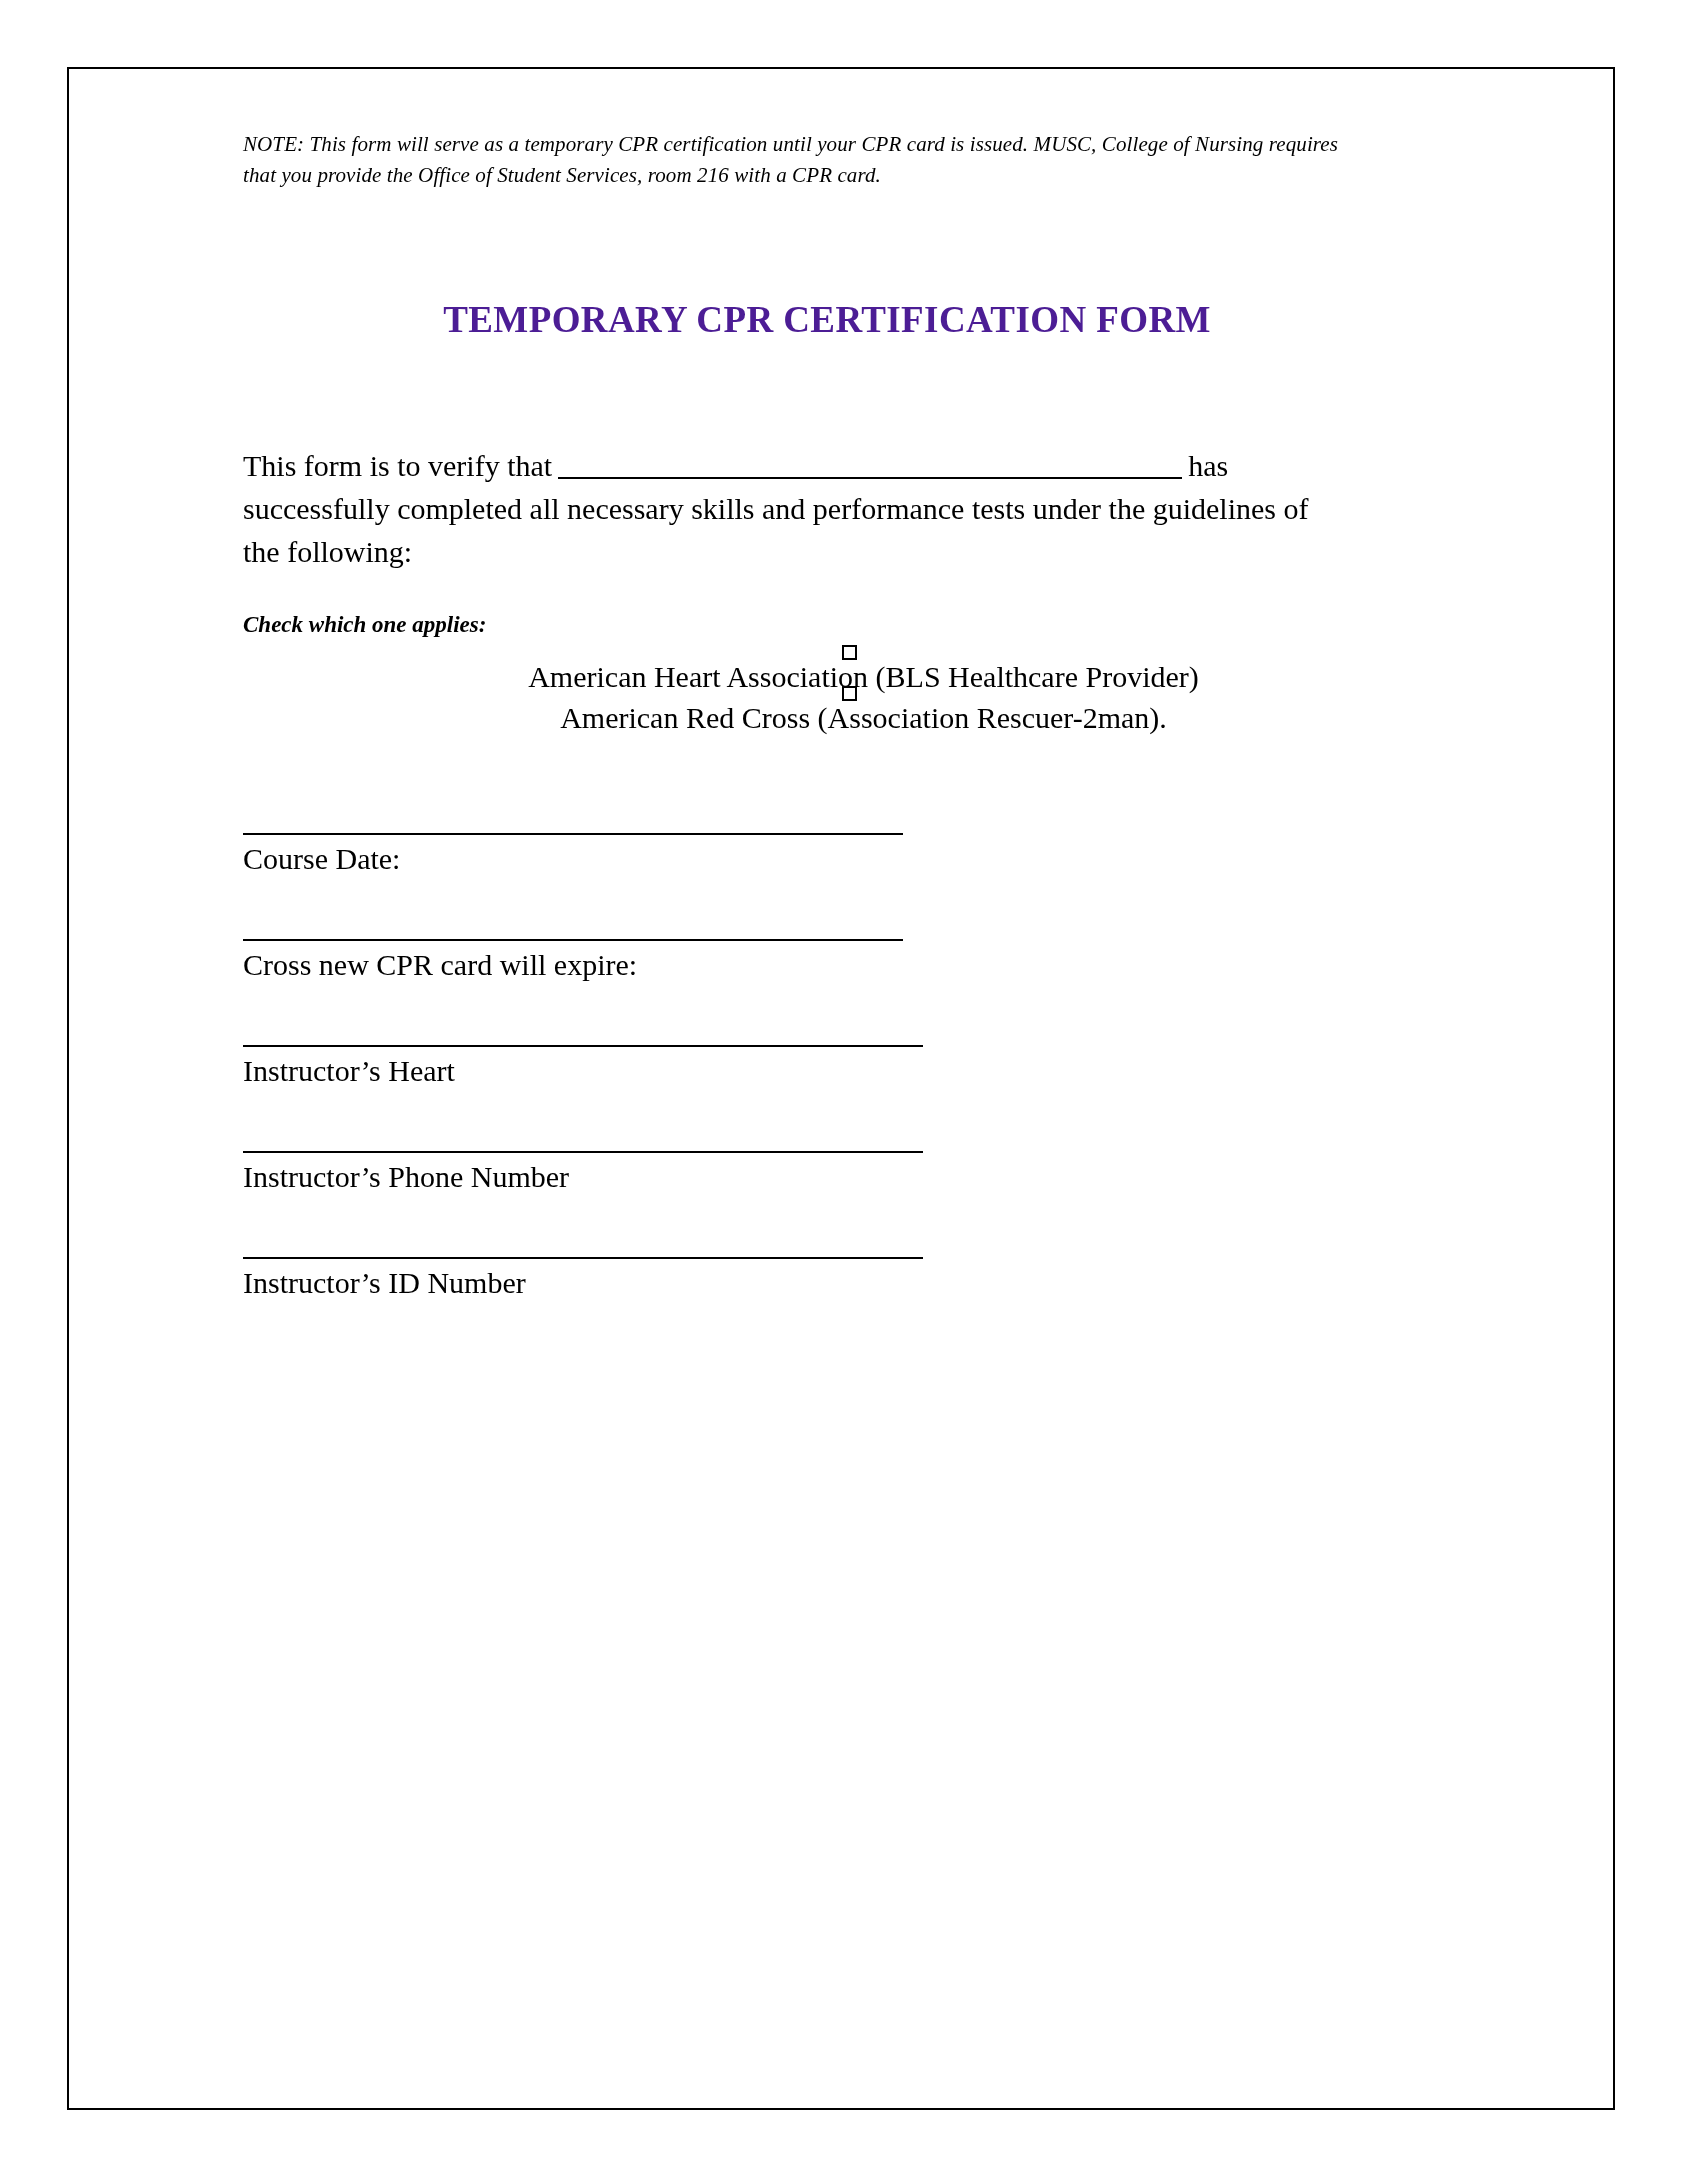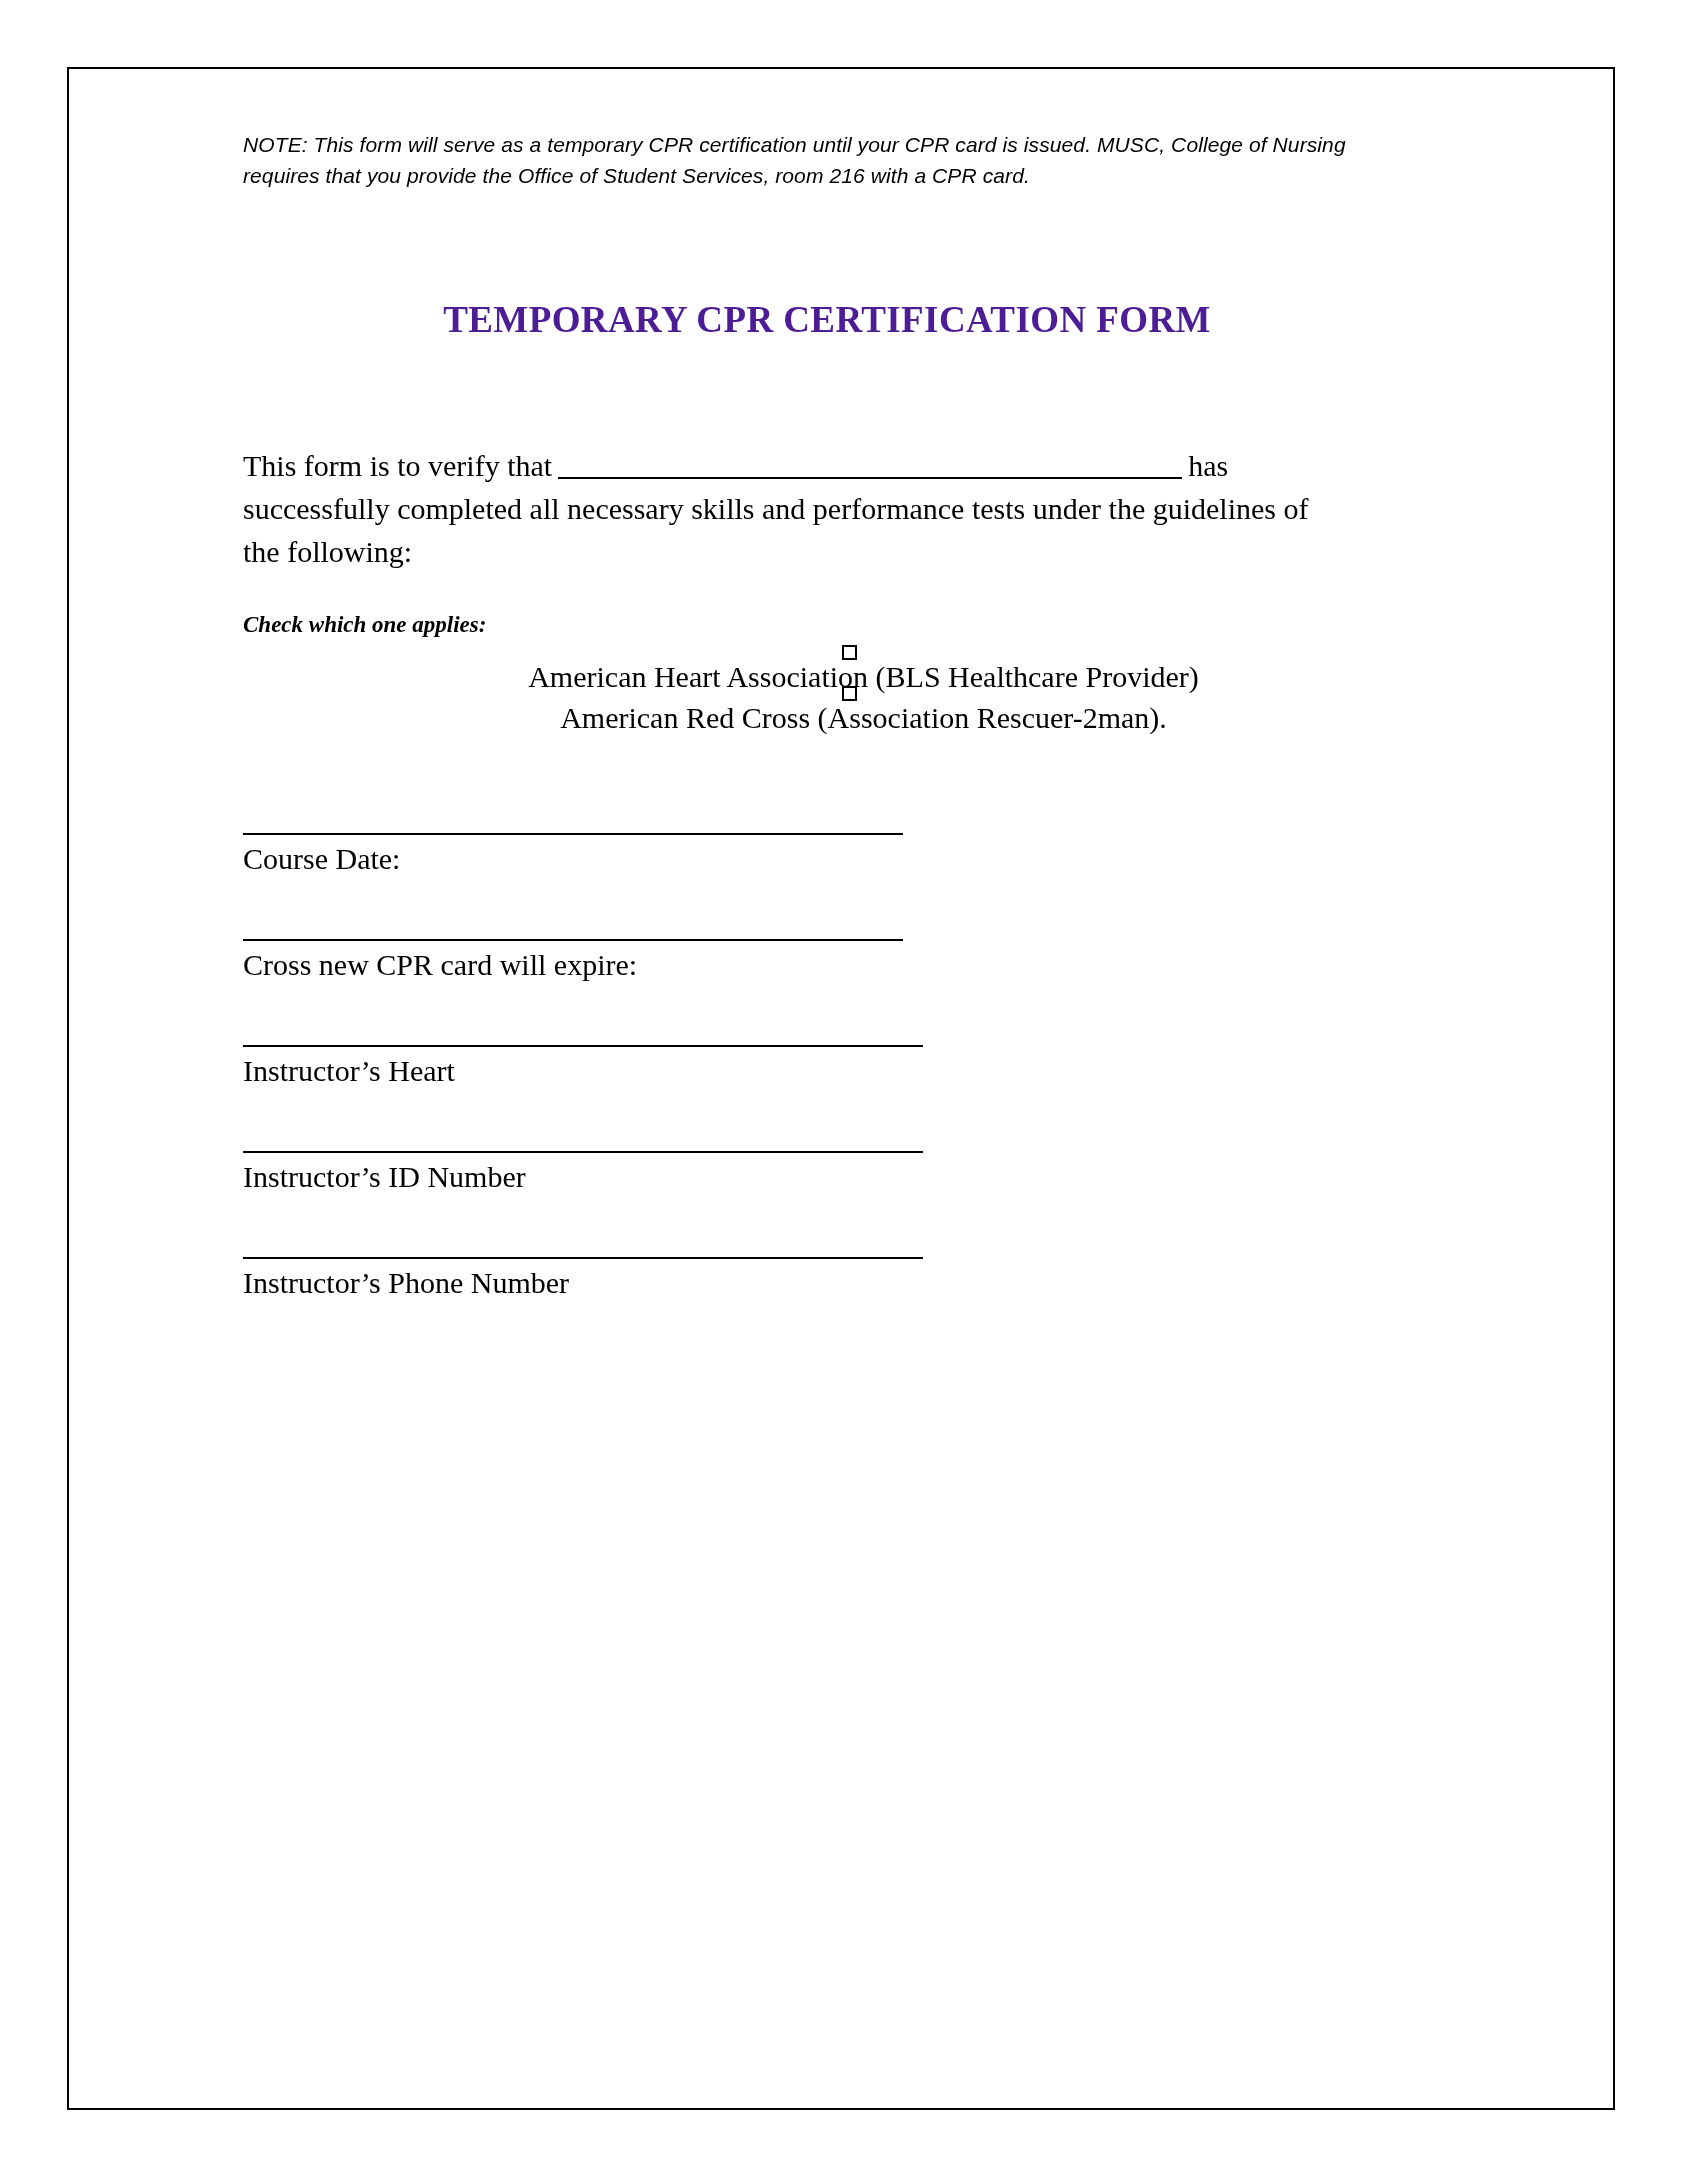--- a/index.html
+++ b/index.html
@@ -25,21 +25,21 @@
   }
   .content {
     position: absolute;
     left: 243px;
     top: 129px;
     width: 1208px;
   }
 
   
   .note {
-    font-family: Liberation Sans, sans-serif;
+    font-family: Liberation Serif, serif;
     font-style: italic;
     font-size: 21px;
     line-height: 31px;
     color: #000000;
     width: 1114px;
     letter-spacing: 0.1px;
   }
 
   
   .doc-title {
@@ -161,24 +161,24 @@
       <div class="field-label">Cross new CPR card will expire:</div>
     </div>
 
     <div class="field">
       <div class="field-rule" style="width:680px;"></div>
       <div class="field-label">Instructor’s Heart</div>
     </div>
 
     <div class="field">
       <div class="field-rule" style="width:680px;"></div>
-      <div class="field-label">Instructor’s ID Number</div>
+      <div class="field-label">Instructor’s Phone Number</div>
     </div>
 
     <div class="field">
       <div class="field-rule" style="width:680px;"></div>
-      <div class="field-label">Instructor’s Phone Number</div>
+      <div class="field-label">Instructor’s ID Number</div>
     </div>
 
 
   </div>
 </div>
 
 
 </body></html>

